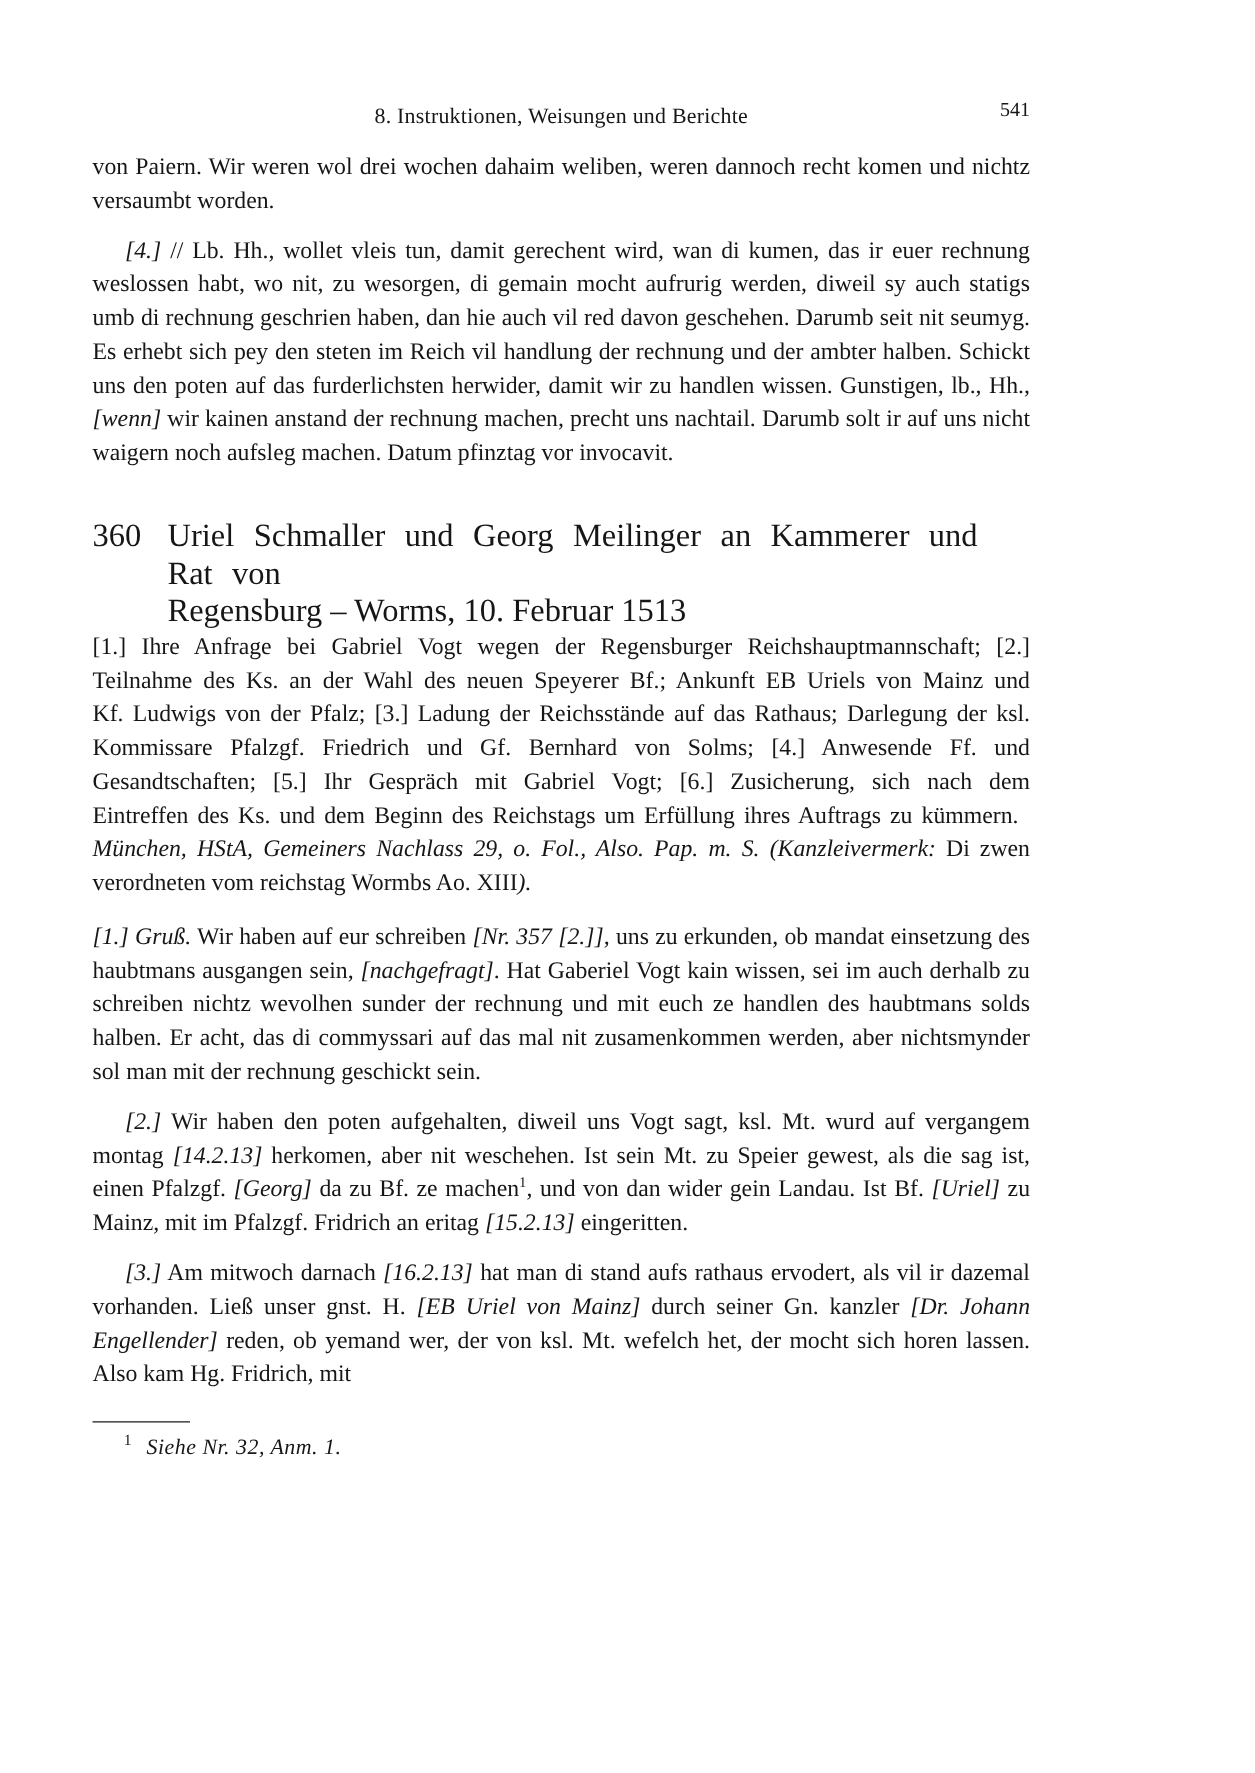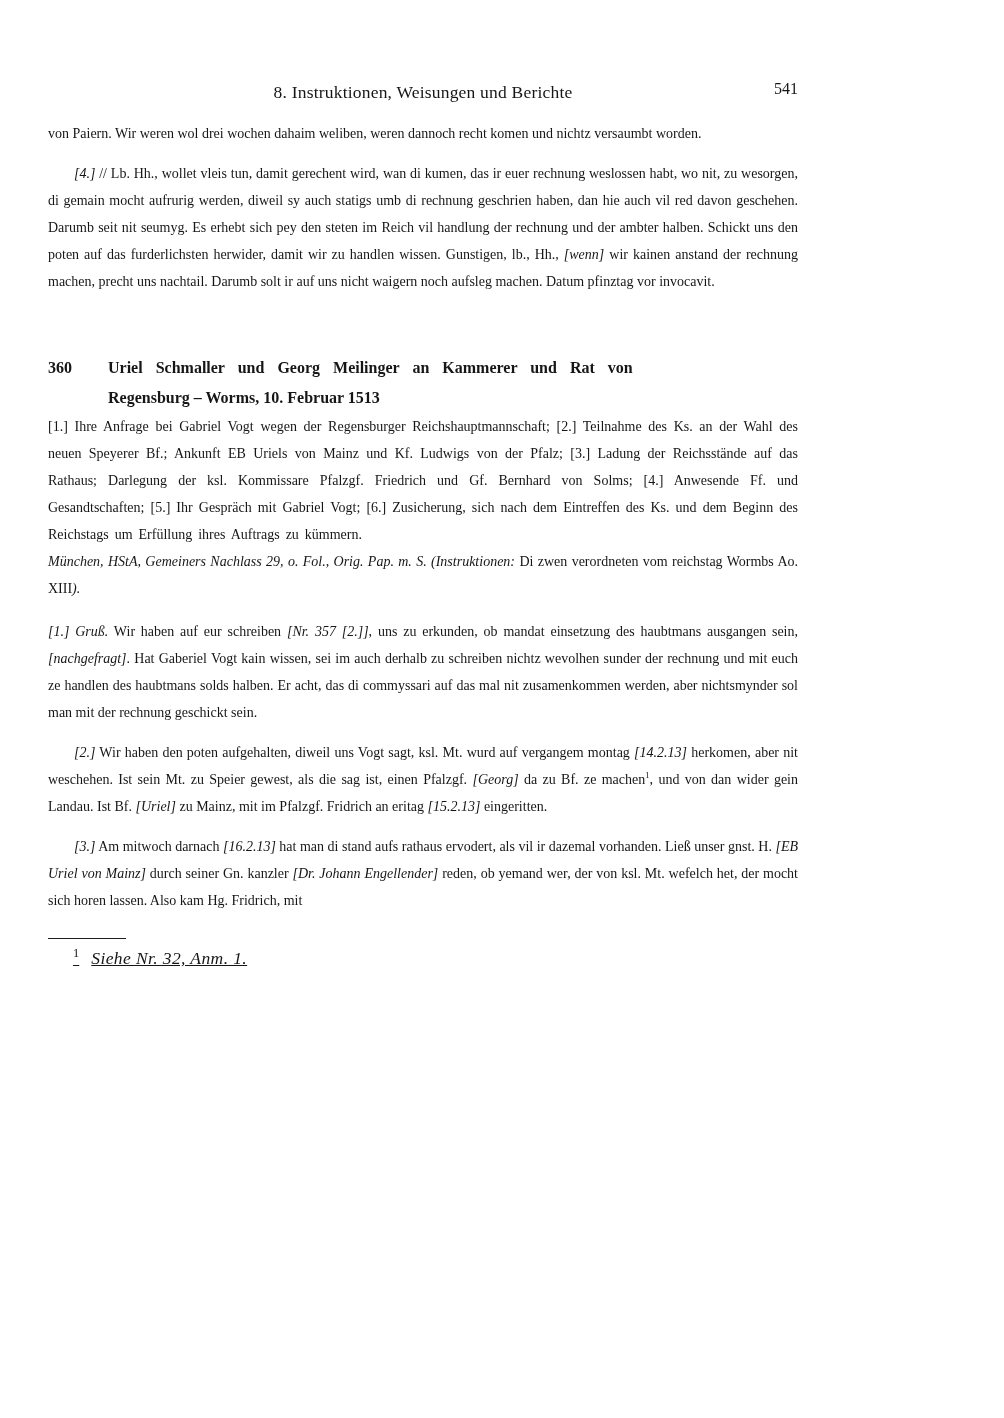--- a/index.html
+++ b/index.html
@@ -3,50 +3,50 @@
 <meta charset="utf-8">
 <style>
   html, body { margin: 0; padding: 0; }
   body {
     width: 1004px; height: 1418px;
     background: #ffffff;
     color: #161616;
     font-family: "Liberation Serif", "DejaVu Serif", serif;
     overflow: hidden;
   }
-  .page { padding-top: 82px; padding-left: 48px; }
+  .page { padding-top: 82px; padding-left: 74px; }
   .content { width: 750px; }
 
   
   .running-header { position: relative; height: 26px; margin-bottom: 12px; }
   .running-header .section {
     position: absolute; left: 0; right: 0; text-align: center;
     font-size: 17.5px; letter-spacing: 0.2px;
   }
   .running-header .pagenum {
     position: absolute; right: 0; top: -2px; font-size: 16px;
   }
 
   
   .body-text p {
     margin: 0;
-    font-size: 14px;
+    font-size: 19px;
     line-height: 27px;
     text-align: justify;
   }
   p.indent { text-indent: 26px; margin-top: 13px; }
   i { font-style: italic; }
   sup { font-size: 0.62em; vertical-align: super; line-height: 0; }
 
   
   .entry-heading {
     display: flex;
-    margin-top: 58px;
-    font-weight: bold;
-    font-size: 16px;
+    margin-top: 38px;
+    font-weight: normal;
+    font-size: 26px;
     line-height: 30px;
   }
   .entry-number { width: 60px; flex: none; }
   .entry-title { flex: 1; }
   .entry-title .l1 { word-spacing: 9px; }
 
   
   .summary {
     margin: 20px 0 0 60px;
     font-size: 19.5px;
@@ -69,21 +69,20 @@
   .footnote-block { margin-top: 24px; }
   .footnote-rule {
     width: 78px; height: 0;
     border-top: 1.7px solid #1d1d1d;
     margin-bottom: 7px;
   }
   .footnote {
     padding-left: 25px;
     font-size: 17.5px;
     line-height: 24px;
-    text-decoration: underline;
   }
   .footnote .marker {
     font-size: 12.5px; vertical-align: super; line-height: 0;
     margin-right: 12px;
   }
   .footnote .fn-text { font-style: italic; letter-spacing: 0.4px; }
 </style>
 </head>
 <body>
 
@@ -104,21 +103,21 @@
       <div class="entry-heading">
         <div class="entry-number">360</div>
         <div class="entry-title">
           <div class="l1">Uriel Schmaller und Georg Meilinger an Kammerer und Rat von</div>
           <div class="l2">Regensburg – Worms, 10. Februar 1513</div>
         </div>
       </div>
 
       <p class="summary">[1.] Ihre Anfrage bei Gabriel Vogt wegen der Regensburger Reichshauptmannschaft; [2.] Teilnahme des Ks. an der Wahl des neuen Speyerer Bf.; Ankunft EB Uriels von Mainz und Kf. Ludwigs von der Pfalz; [3.] Ladung der Reichsstände auf das Rathaus; Darlegung der ksl. Kommissare Pfalzgf. Friedrich und Gf. Bernhard von Solms; [4.] Anwesende Ff. und Gesandtschaften; [5.] Ihr Gespräch mit Gabriel Vogt; [6.] Zusicherung, sich nach dem Eintreffen des Ks. und dem Beginn des Reichstags um Erfüllung ihres Auftrags zu kümmern.</p>
 
-      <p class="source-note"><i>München, HStA, Gemeiners Nachlass 29, o. Fol., Orig. Pap. m. S. (Instruktionen: </i><span>Di zwen verordneten vom reichstag Wormbs Ao. XIII</span><i>).</i></p>
+      <p class="source-note"><i>München, HStA, Gemeiners Nachlass 29, o. Fol., Also. Pap. m. S. (Kanzleivermerk: </i><span>Di zwen verordneten vom reichstag Wormbs Ao. XIII</span><i>).</i></p>
 
       <div class="main-body">
         <p><i>[1.] Gruß.</i><span> Wir haben auf eur schreiben </span><i>[Nr. 357 [2.]]</i><span>, uns zu erkunden, ob mandat einsetzung des haubtmans ausgangen sein, </span><i>[nachgefragt]</i><span>. Hat Gaberiel Vogt kain wissen, sei im auch derhalb zu schreiben nichtz wevolhen sunder der rechnung und mit euch ze handlen des haubtmans solds halben. Er acht, das di commyssari auf das mal nit zusamenkommen werden, aber nichtsmynder sol man mit der rechnung geschickt sein.</span></p>
         <p class="indent"><i>[2.]</i><span> Wir haben den poten aufgehalten, diweil uns Vogt sagt, ksl. Mt. wurd auf vergangem montag </span><i>[14.2.13]</i><span> herkomen, aber nit weschehen. Ist sein Mt. zu Speier gewest, als die sag ist, einen Pfalzgf. </span><i>[Georg]</i><span> da zu Bf. ze machen</span><sup>1</sup><span>, und von dan wider gein Landau. Ist Bf. </span><i>[Uriel]</i><span> zu Mainz, mit im Pfalzgf. Fridrich an eritag </span><i>[15.2.13]</i><span> eingeritten.</span></p>
         <p class="indent"><i>[3.]</i><span> Am mitwoch darnach </span><i>[16.2.13]</i><span> hat man di stand aufs rathaus ervodert, als vil ir dazemal vorhanden. Ließ unser gnst. H. </span><i>[EB Uriel von Mainz]</i><span> durch seiner Gn. kanzler </span><i>[Dr. Johann Engellender]</i><span> reden, ob yemand wer, der von ksl. Mt. wefelch het, der mocht sich horen lassen. Also kam Hg. Fridrich, mit</span></p>
       </div>
 
       <div class="footnote-block">
         <div class="footnote-rule"></div>
         <div class="footnote">

